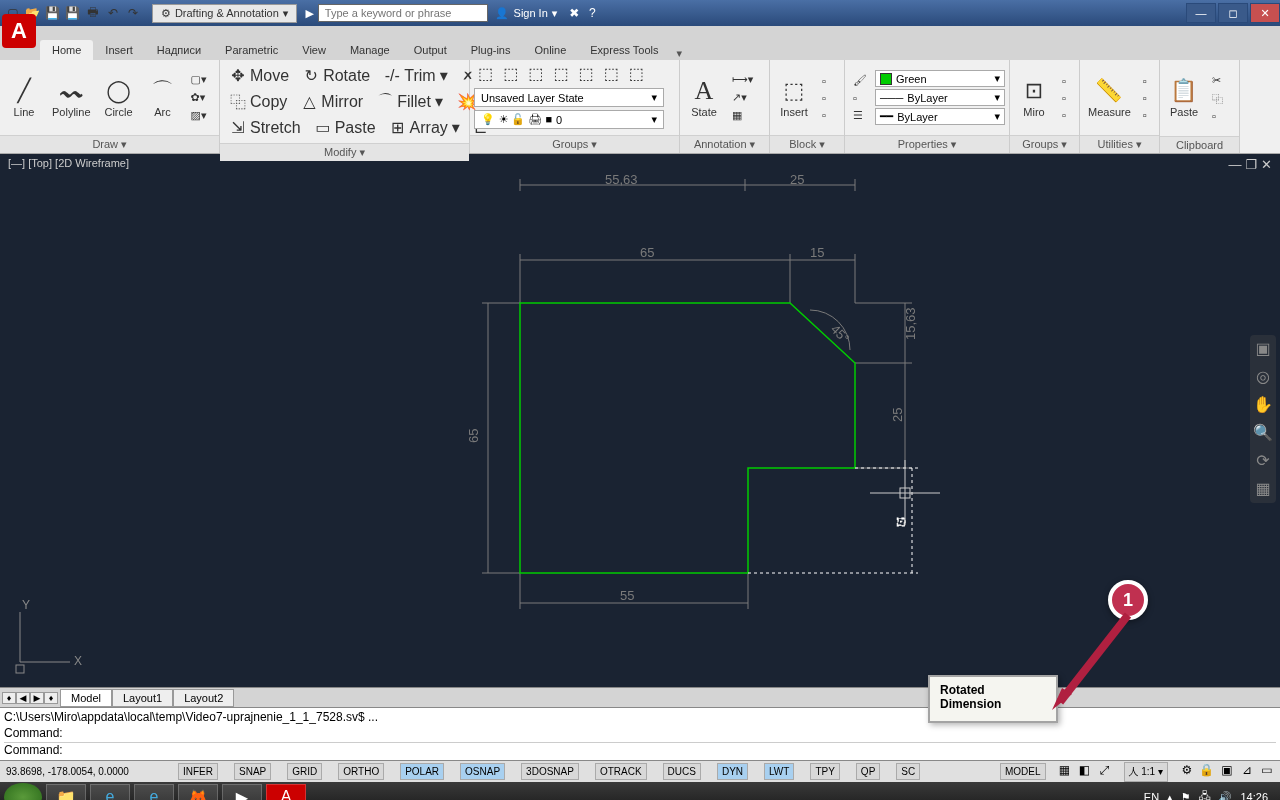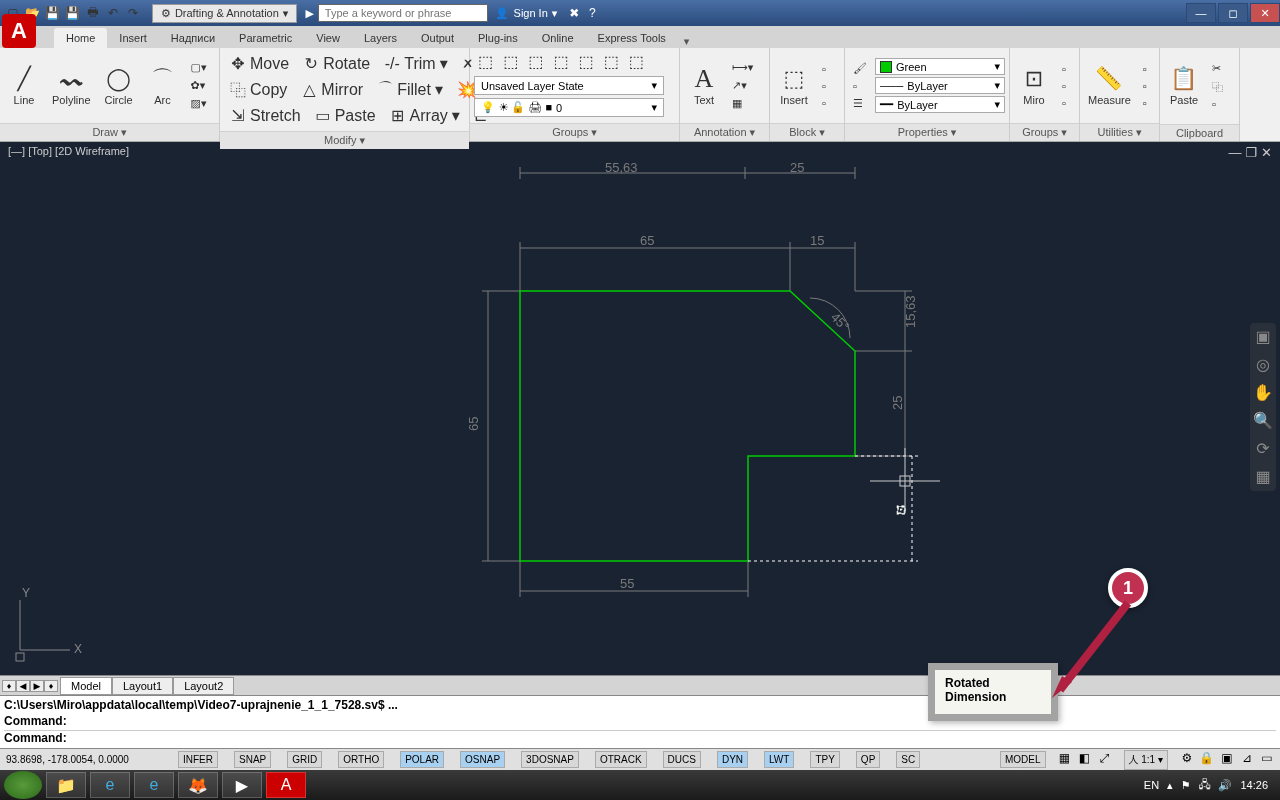--- a/index.html
+++ b/index.html
@@ -12,21 +12,21 @@
   .title-center { flex: 1; text-align: center; font-weight: bold; font-size: 12px; }
   .title-center .fn { font-weight: normal; }
   .search-box { background: #fff; color: #888; padding: 2px 6px; width: 170px; font-size: 11px; border: 1px solid #666; }
   .signin { display: flex; align-items: center; gap: 4px; padding: 0 8px; }
   .win-controls { display: flex; margin-left: auto; }
   .win-btn { width: 30px; height: 20px; background: #3a5a8a; border: 1px solid #2a4a7a; display: flex; align-items: center; justify-content: center; font-size: 11px; margin-left: 2px; }
   .win-btn.close { background: #c75050; }
   
   .app-logo { width: 34px; height: 34px; background: #c00; color: #fff; display: flex; align-items: center; justify-content: center; font-size: 22px; font-weight: bold; position: absolute; top: 14px; left: 2px; z-index: 10; border-radius: 4px; }
   
-  .tabs { height: 22px; background: #d4d4d4; display: flex; align-items: flex-end; padding-left: 54px; font-size: 11px; }
+  .tabs { height: 34px; background: #d4d4d4; display: flex; align-items: flex-end; padding-left: 40px; font-size: 11px; }
   .tab { padding: 4px 12px; color: #333; cursor: pointer; }
   .tab.active { background: #f0f0f0; border-radius: 3px 3px 0 0; }
   
   .ribbon { height: 94px; background: #f0f0f0; display: flex; border-bottom: 1px solid #aaa; }
   .panel { border-right: 1px solid #ccc; display: flex; flex-direction: column; }
   .panel-body { flex: 1; display: flex; align-items: center; padding: 2px 4px; gap: 4px; }
   .panel-title { text-align: center; font-size: 11px; color: #555; padding: 2px 0; background: #e4e4e4; border-top: 1px solid #d0d0d0; }
   .big-btn { display: flex; flex-direction: column; align-items: center; gap: 2px; font-size: 11px; color: #333; padding: 2px 4px; min-width: 40px; }
   .big-btn .ico { font-size: 22px; height: 26px; display: flex; align-items: center; }
   .sm-row { display: flex; flex-direction: column; gap: 1px; font-size: 11px; }
@@ -44,36 +44,36 @@
   .dim-text { fill: #7a7a7a; font-size: 13px; font-family: Arial; }
   .dim-line { stroke: #7a7a7a; stroke-width: 1; }
   .shape { stroke: #0c0; stroke-width: 1.5; fill: none; }
   .sel-dash { stroke: #fff; stroke-width: 1; stroke-dasharray: 3,3; fill: none; }
   
   .ucs { position: absolute; left: 10px; bottom: 10px; color: #888; }
   
   .navbar-right { position: absolute; right: 4px; top: 160px; width: 26px; background: rgba(80,80,80,0.3); border-radius: 4px; padding: 4px 0; display: flex; flex-direction: column; align-items: center; gap: 8px; }
   .nav-ico { width: 20px; height: 20px; color: #888; font-size: 16px; text-align: center; }
   
-  .tooltip { position: absolute; left: 928px; top: 500px; background: #f5f5f0; border: 7px solid #a3a3a3; box-shadow: 2px 2px 6px rgba(0,0,0,0.3); padding: 6px 10px; font-size: 11px; width: 130px; }
+  .tooltip { position: absolute; left: 928px; top: 500px; background: #f5f5f0; border: 2px solid #a3a3a3; box-shadow: 2px 2px 6px rgba(0,0,0,0.3); padding: 6px 10px; font-size: 11px; width: 130px; }
   .tooltip .tt-title { font-weight: bold; margin-bottom: 4px; font-size: 12px; }
   .tooltip table td { padding: 1px 4px; font-size: 11px; }
   
   .callout { position: absolute; left: 1108px; top: 405px; }
   .callout-circle { width: 40px; height: 40px; border-radius: 50%; background: #c03050; border: 4px solid #fff; color: #fff; display: flex; align-items: center; justify-content: center; font-size: 18px; font-weight: bold; box-shadow: 0 2px 6px rgba(0,0,0,0.4); }
   .callout-arrow { position: absolute; top: 30px; left: -60px; }
   
   .layout-tabs { height: 20px; background: #d4d4d4; display: flex; align-items: center; font-size: 11px; border-top: 1px solid #888; }
   .lt-nav { display: flex; padding: 0 2px; }
   .lt-nav span { width: 14px; text-align: center; border: 1px solid #999; background: #eee; font-size: 9px; }
   .lt-tab { padding: 2px 10px; border: 1px solid #999; background: #eee; }
   .lt-tab.active { background: #fff; }
   
   .cmdline { background: #fff; font-family: "Courier New", monospace; font-size: 12px; padding: 2px 4px; border-top: 1px solid #888; }
-  .cmdline .line { height: 16px; font-weight: bold; }
+  .cmdline .line { height: 16px; }
   
   .statusbar { height: 22px; background: #e0e0e0; display: flex; align-items: center; font-size: 10px; border-top: 1px solid #888; }
   .coords { padding: 0 6px; width: 170px; }
   .sb-toggle { padding: 2px 4px; border: 1px solid #aaa; background: #d8d8d8; margin: 8px; font-size: 10px; }
   .sb-toggle.on { background: #a8d0f0; }
   .sb-right { margin-left: auto; display: flex; align-items: center; gap: 2px; padding-right: 4px; }
   .sb-ico { width: 18px; height: 18px; font-size: 12px; text-align: center; }
   
   .taskbar { height: 30px; background: linear-gradient(#3a3a3a, #1a1a1a); display: flex; align-items: center; padding: 0 4px; gap: 4px; }
   .start { width: 38px; height: 28px; border-radius: 50%; background: radial-gradient(#5a9a3a, #2a6a1a); }
@@ -115,21 +115,21 @@
 </div>
 
 <div class="app-logo">A</div>
 
 <div class="tabs">
   <div class="tab active">Home</div>
   <div class="tab">Insert</div>
   <div class="tab">Надписи</div>
   <div class="tab">Parametric</div>
   <div class="tab">View</div>
-  <div class="tab">Layers</div>
+  <div class="tab">Manage</div>
   <div class="tab">Output</div>
   <div class="tab">Plug-ins</div>
   <div class="tab">Online</div>
   <div class="tab">Express Tools</div>
   <span style="margin-left:6px;color:#555">▾</span>
 </div>
 
 <div class="ribbon">
   <div class="panel" style="width:220px">
     <div class="panel-body">
@@ -217,21 +217,21 @@
         </div>
       <div class="layer-dd"><span>💡</span>☀ 🔓 🖨 ■ <span>0</span><span style="margin-left:auto">▾</span></div>
     </div>
     <div class="panel-title">Groups ▾</div>
   </div>
 
   <div class="panel" style="width:90px">
     <div class="panel-body">
       <div class="big-btn">
           <span class="ico" style="font-family:serif;font-size:26px">A</span>
-          <span>Text</span>
+          <span>State</span>
         </div>
       <div class="sm-row">
         <span class="sm-btn">⟼▾</span>
         <span class="sm-btn">↗▾</span>
         <span class="sm-btn">▦</span>
       </div>
     </div>
     <div class="panel-title">Annotation ▾</div>
   </div>
 

